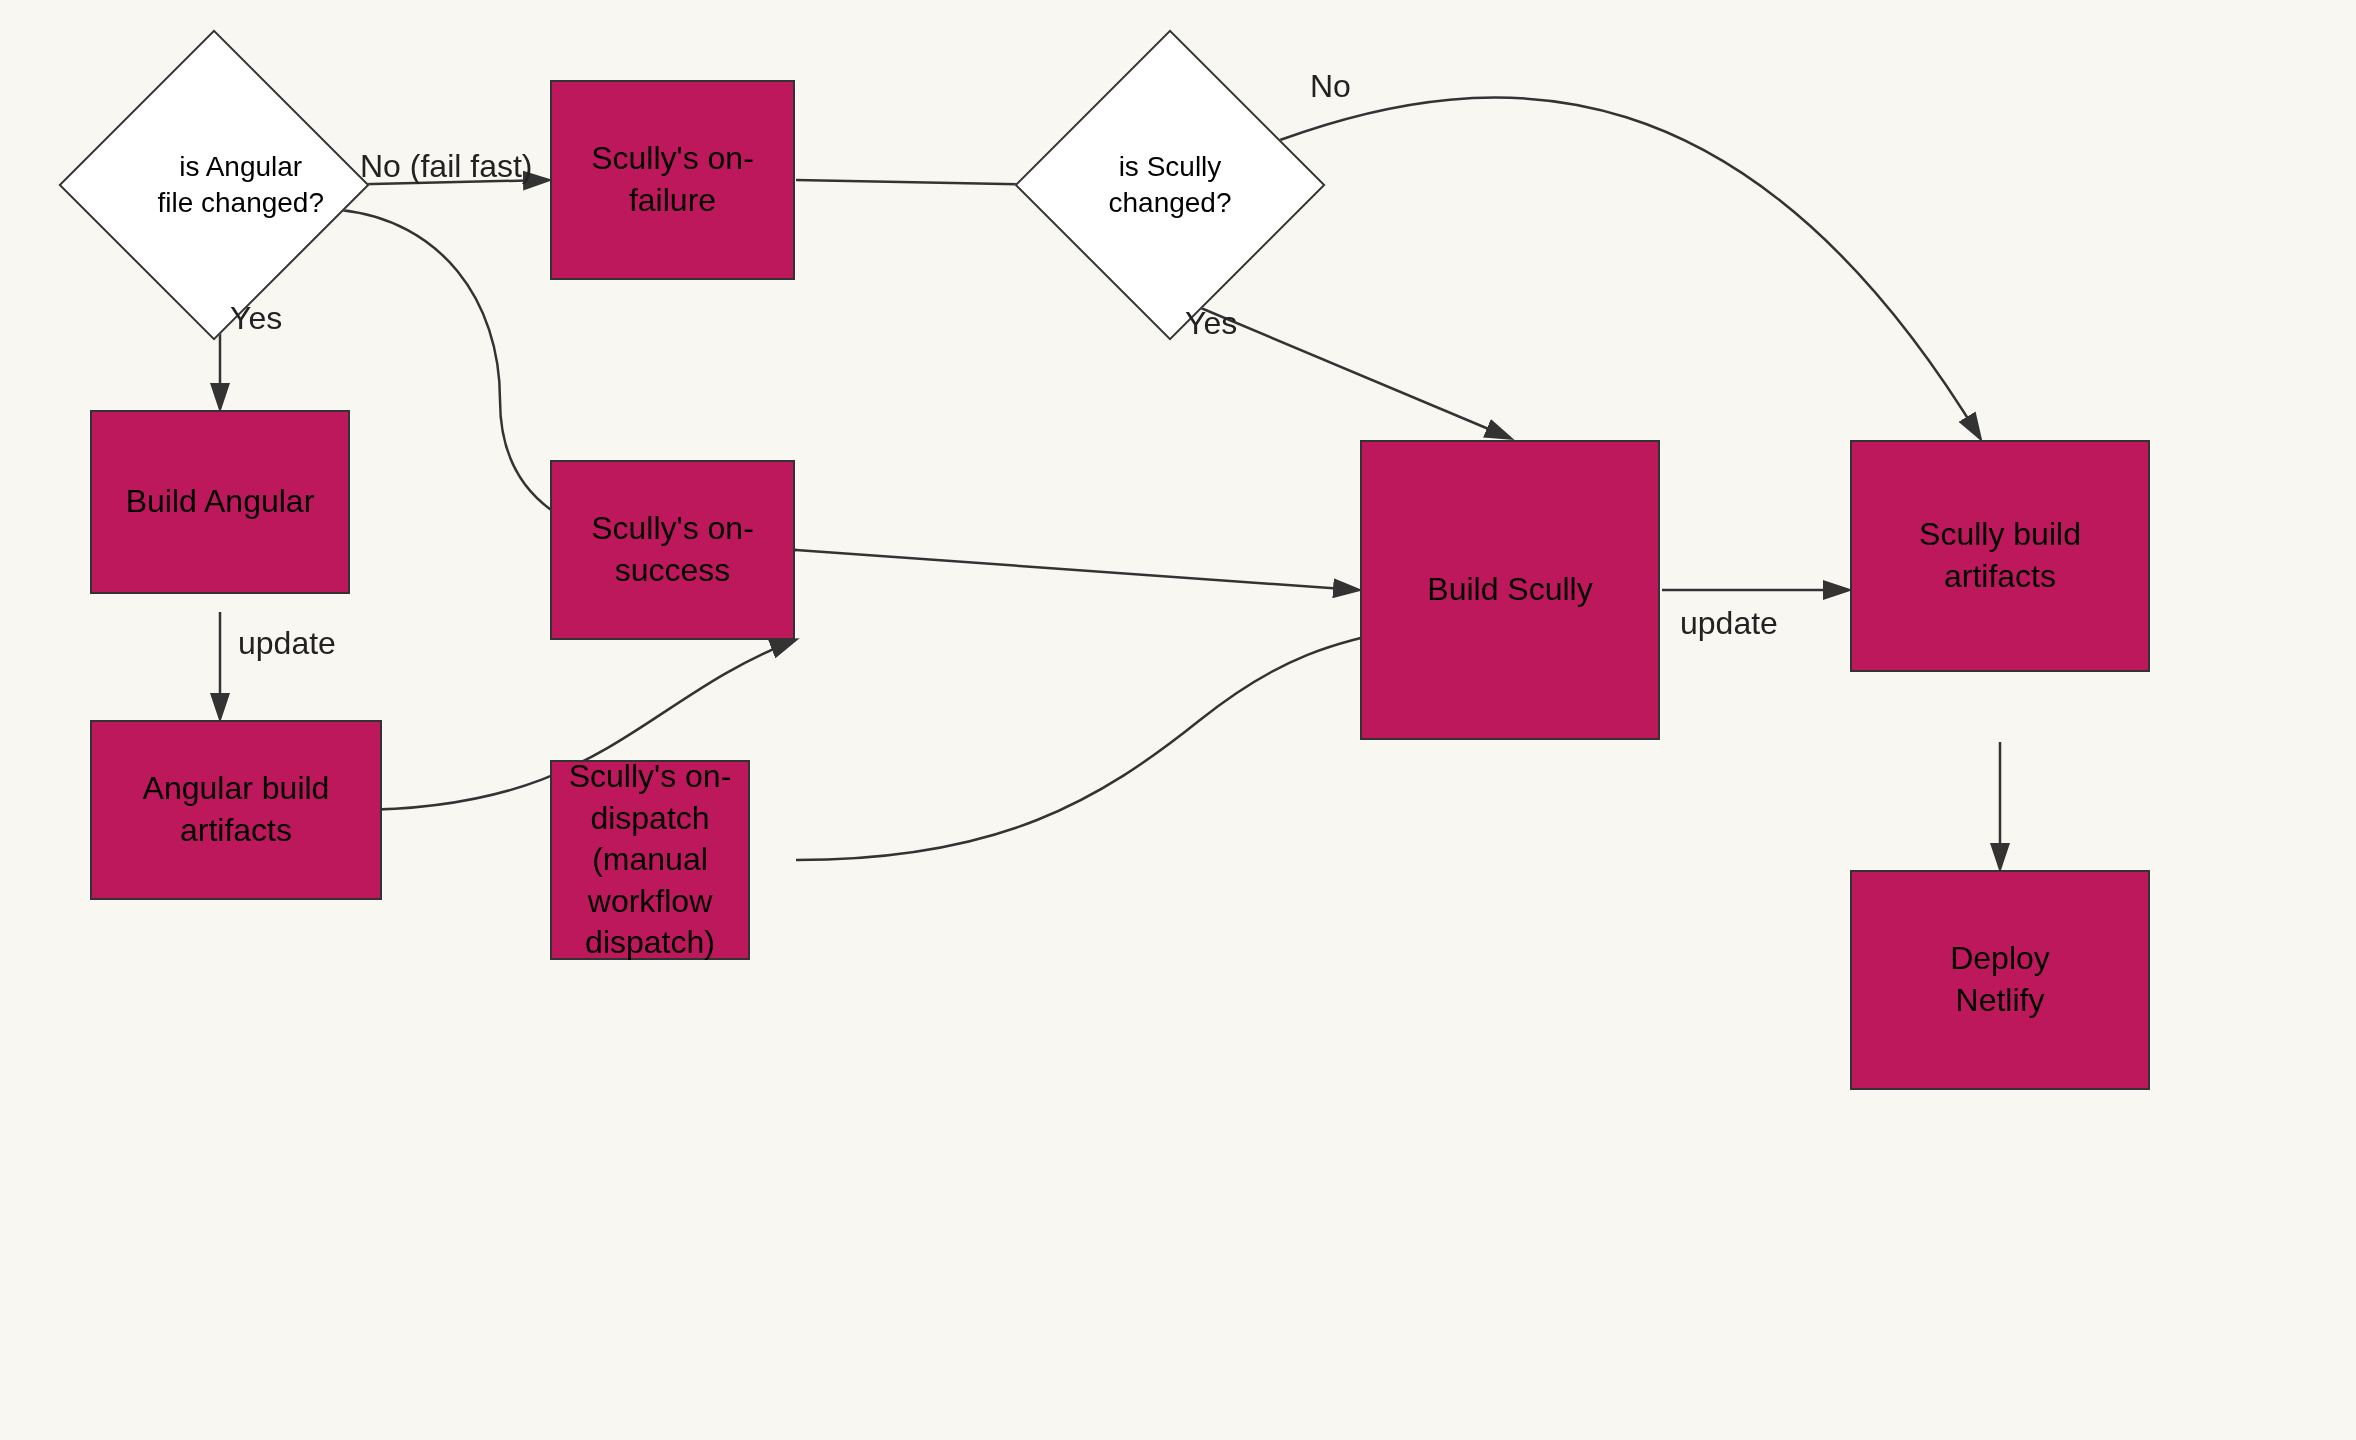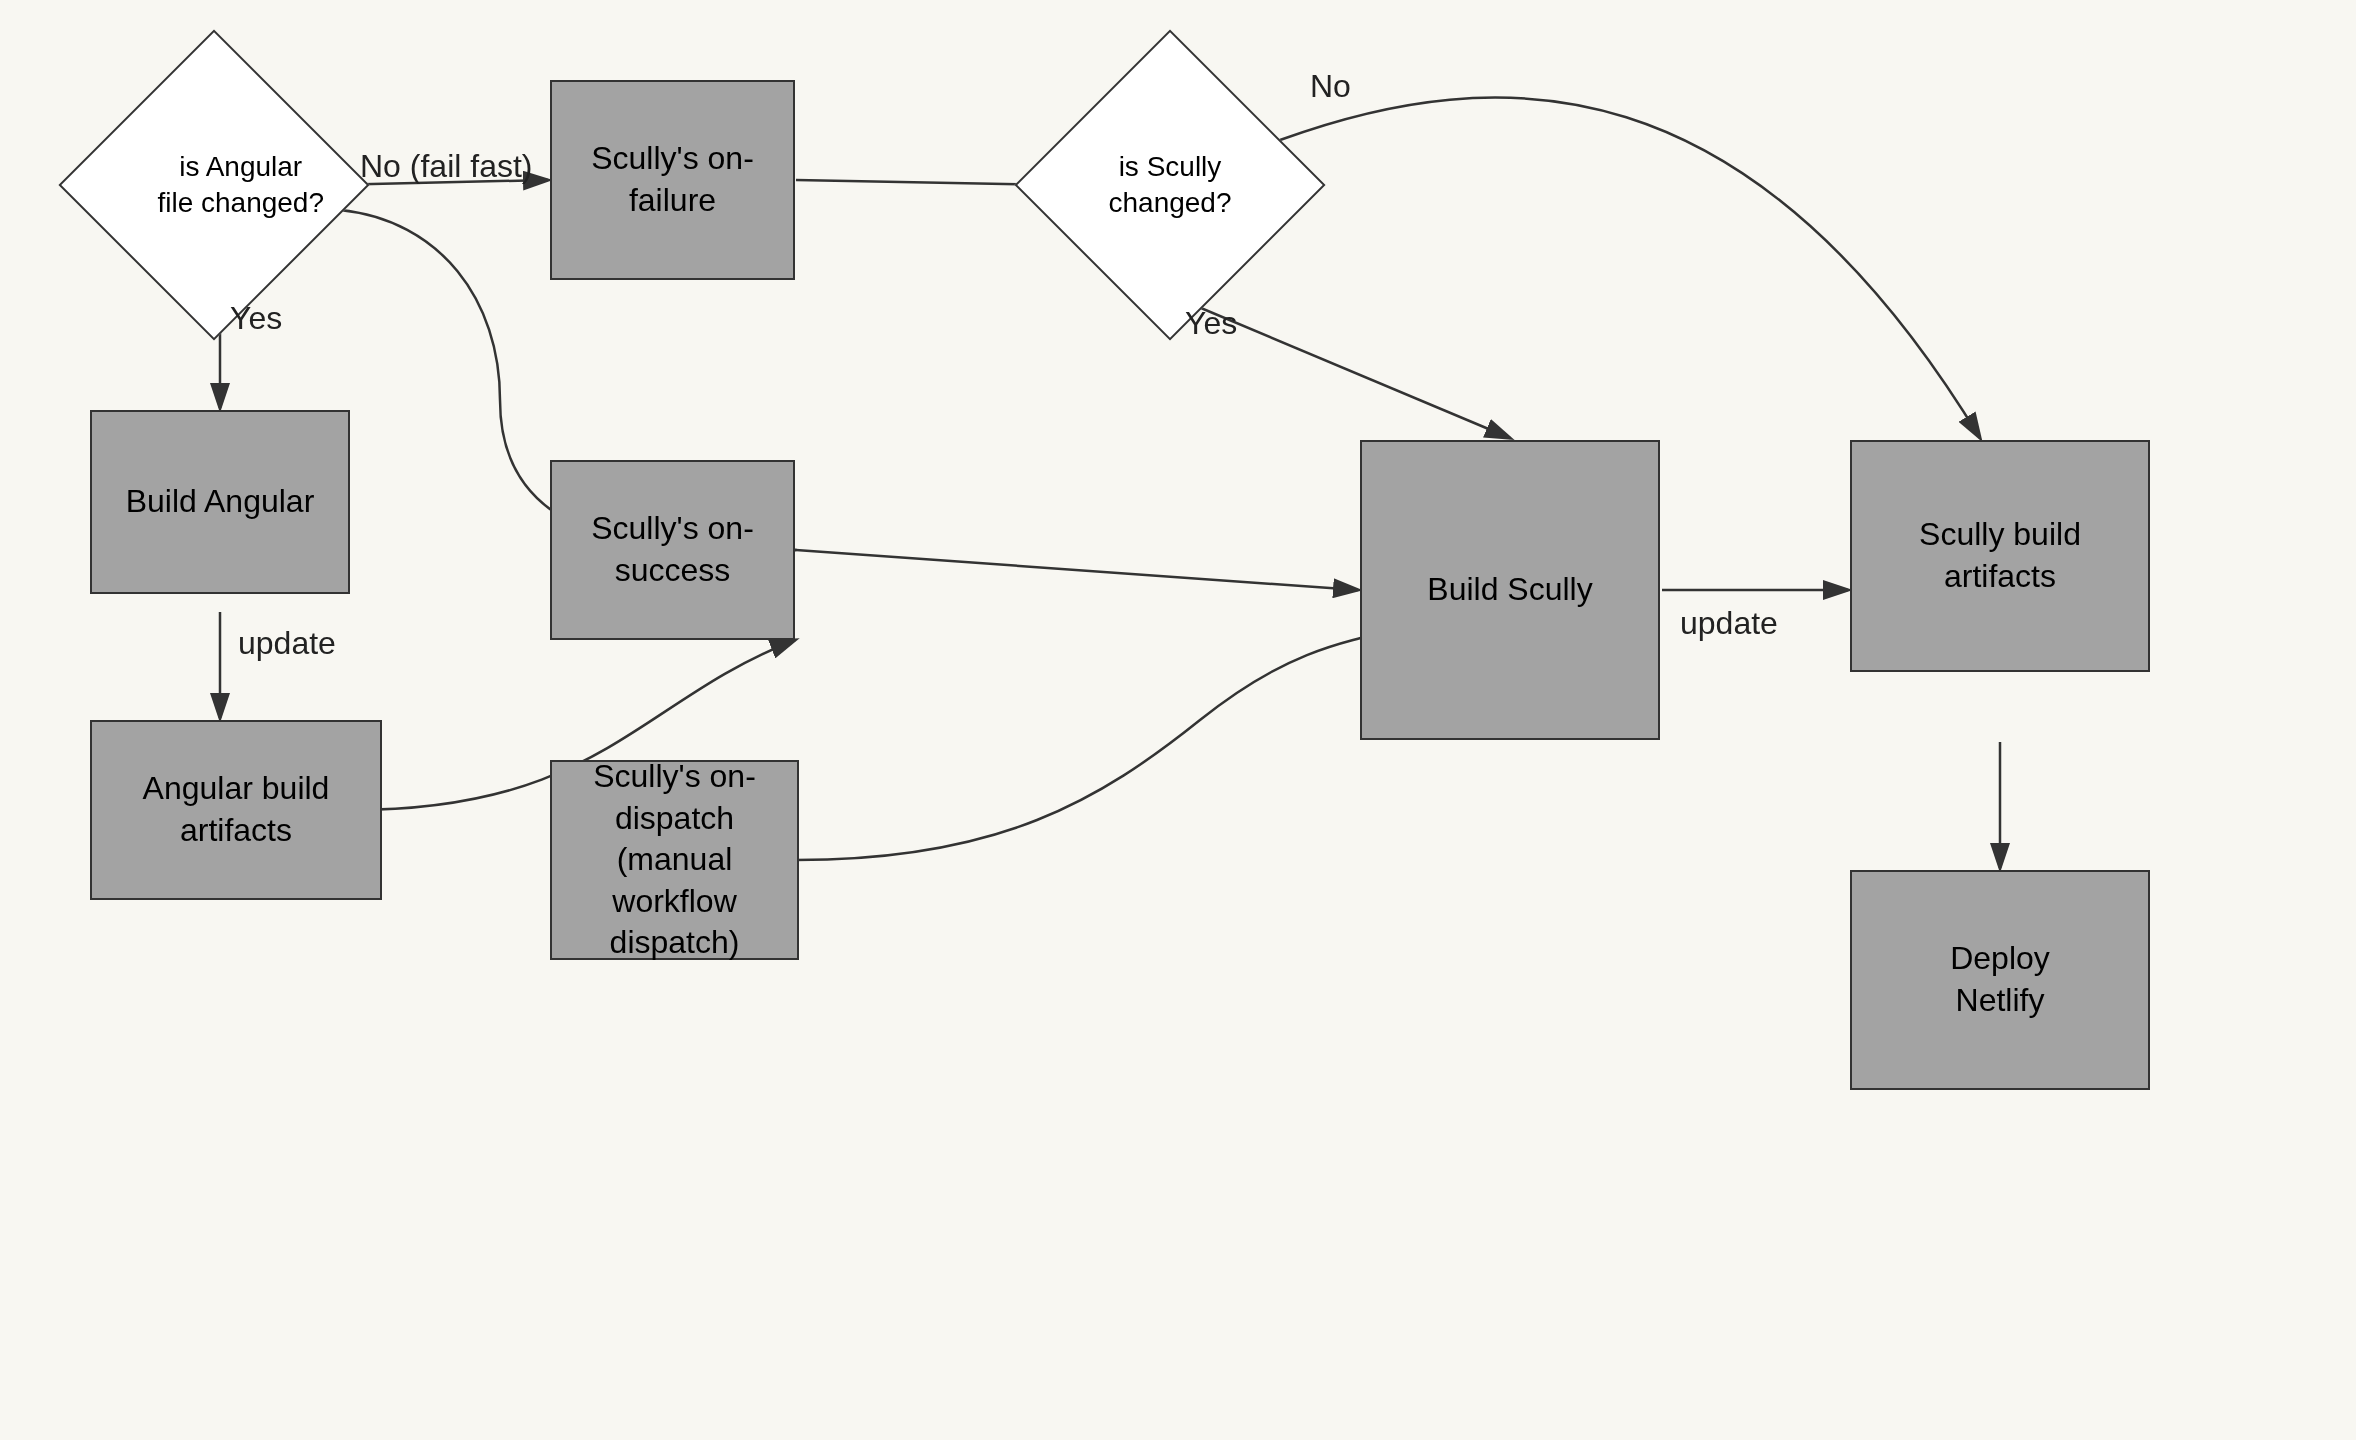--- a/index.html
+++ b/index.html
@@ -12,21 +12,21 @@
       position: relative;
     }
     .diagram {
       position: relative;
       width: 100%;
       height: 100%;
     }
     .box {
       position: absolute;
       border: 2.5px solid #333;
-      background: #a3a3a3;
+      background: #be185d;
       display: flex;
       align-items: center;
       justify-content: center;
       text-align: center;
       font-size: 32px;
       font-family: 'Segoe UI', cursive, sans-serif;
       padding: 10px;
       line-height: 1.3;
     }
     .diamond {
@@ -134,21 +134,21 @@
   </div>
 
   <div class="box" style="left: 550px; top: 80px; width: 245px; height: 200px;">
     <span>Scully's on-failure</span>
   </div>
 
   <div class="box" style="left: 550px; top: 460px; width: 245px; height: 180px;">
     <span>Scully's on-success</span>
   </div>
 
-  <div class="box" style="left: 550px; top: 760px; width: 249px; height: 200px; justify-content: flex-end;">
+  <div class="box" style="left: 550px; top: 760px; width: 200px; height: 200px; justify-content: flex-end;">
     <span>Scully's on-dispatch<br>(manual<br>workflow dispatch)</span>
   </div>
 
   <div class="diamond" style="left: 1060px; top: 75px;">
     <div class="diamond-inner"></div>
     <div class="diamond-text">is Scully<br>changed?</div>
   </div>
 
   <div class="label" style="left: 1185px; top: 305px;">Yes</div>
 

